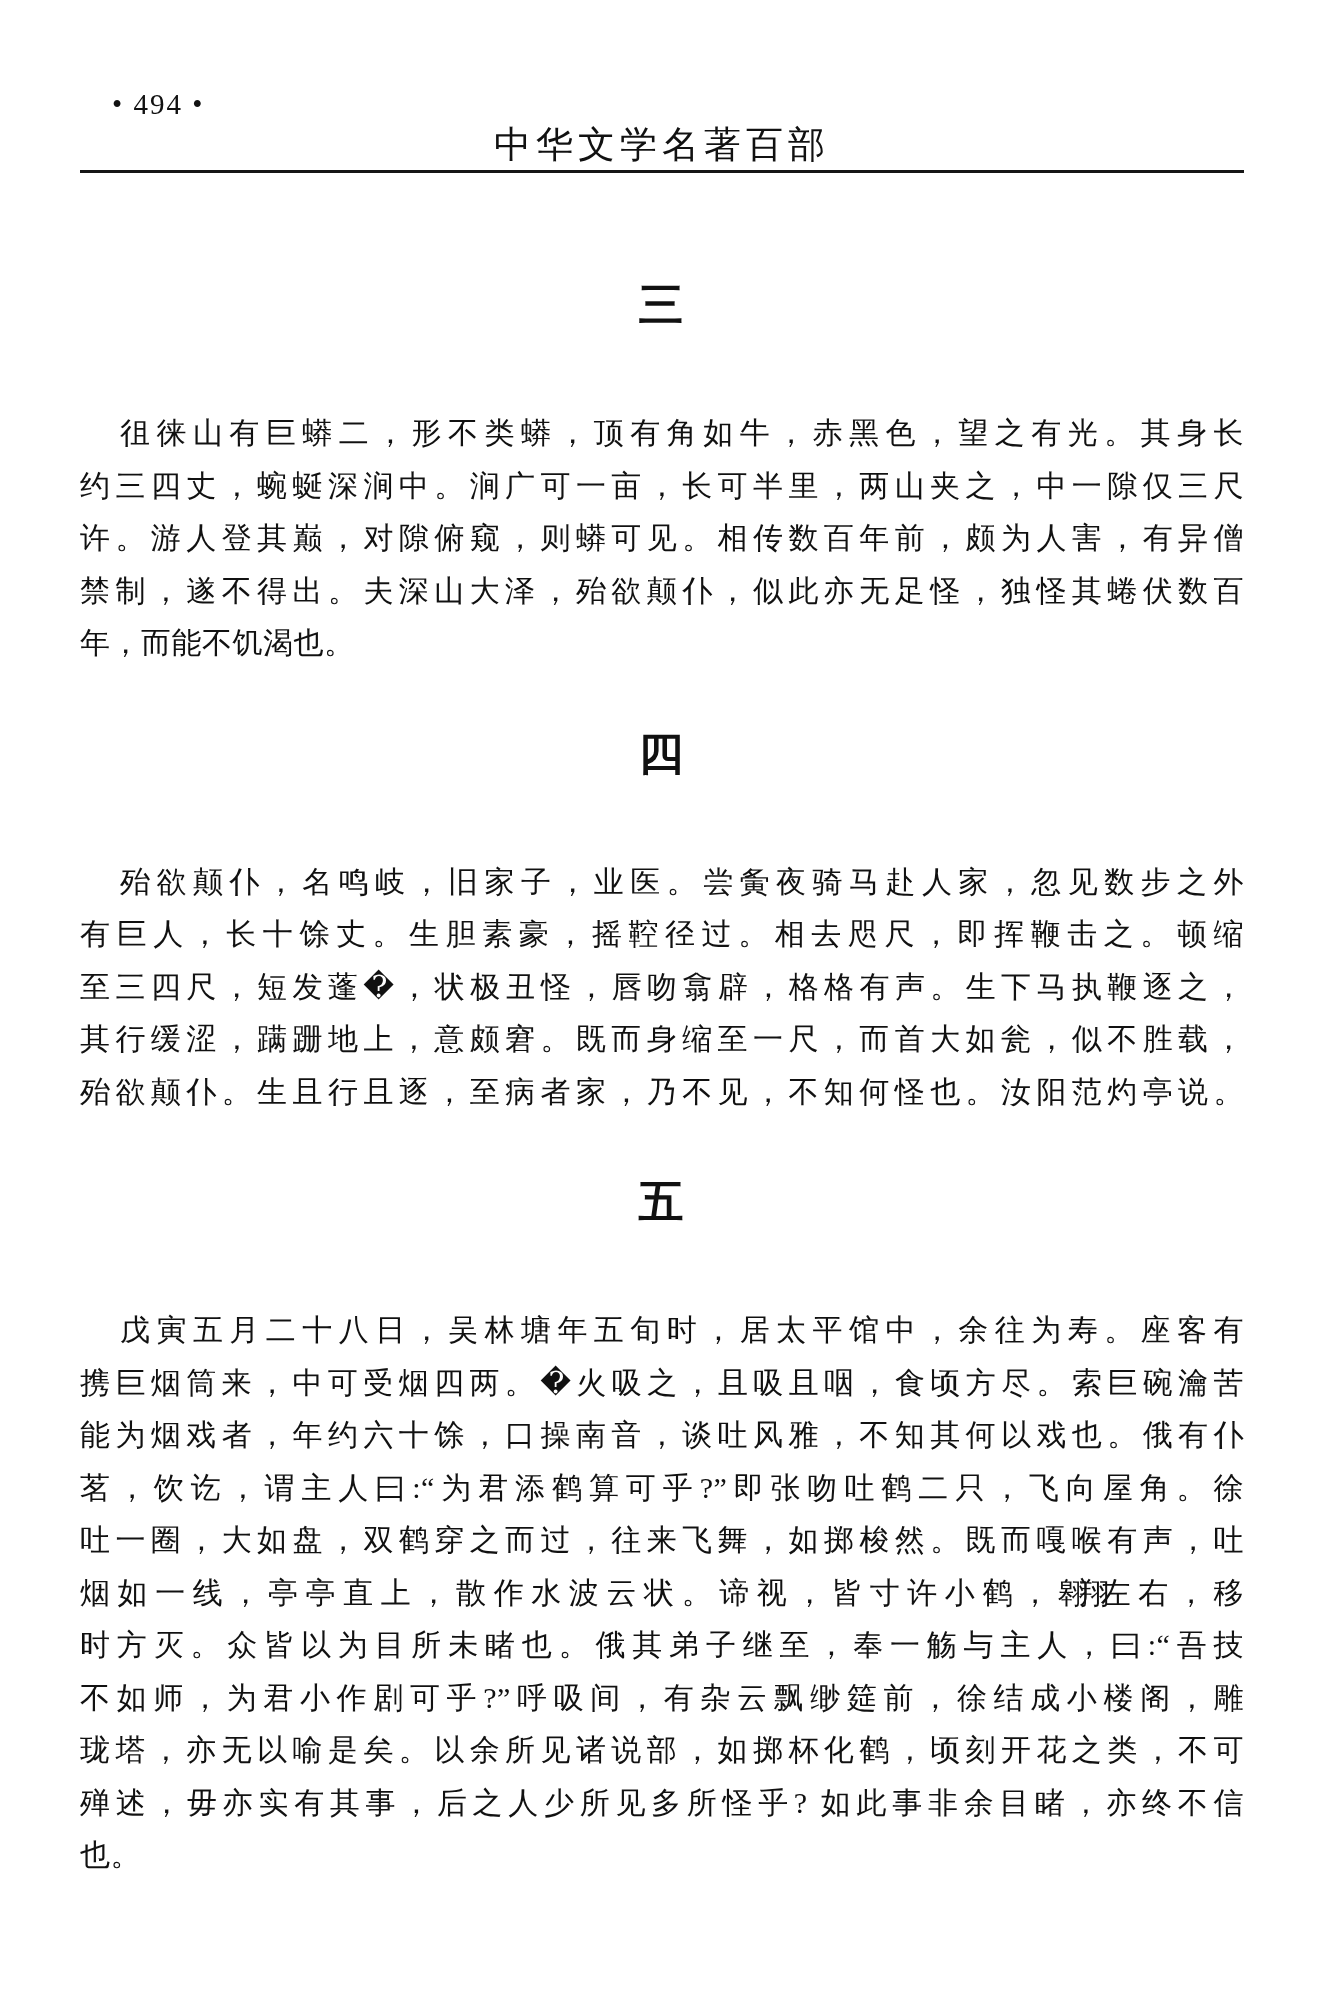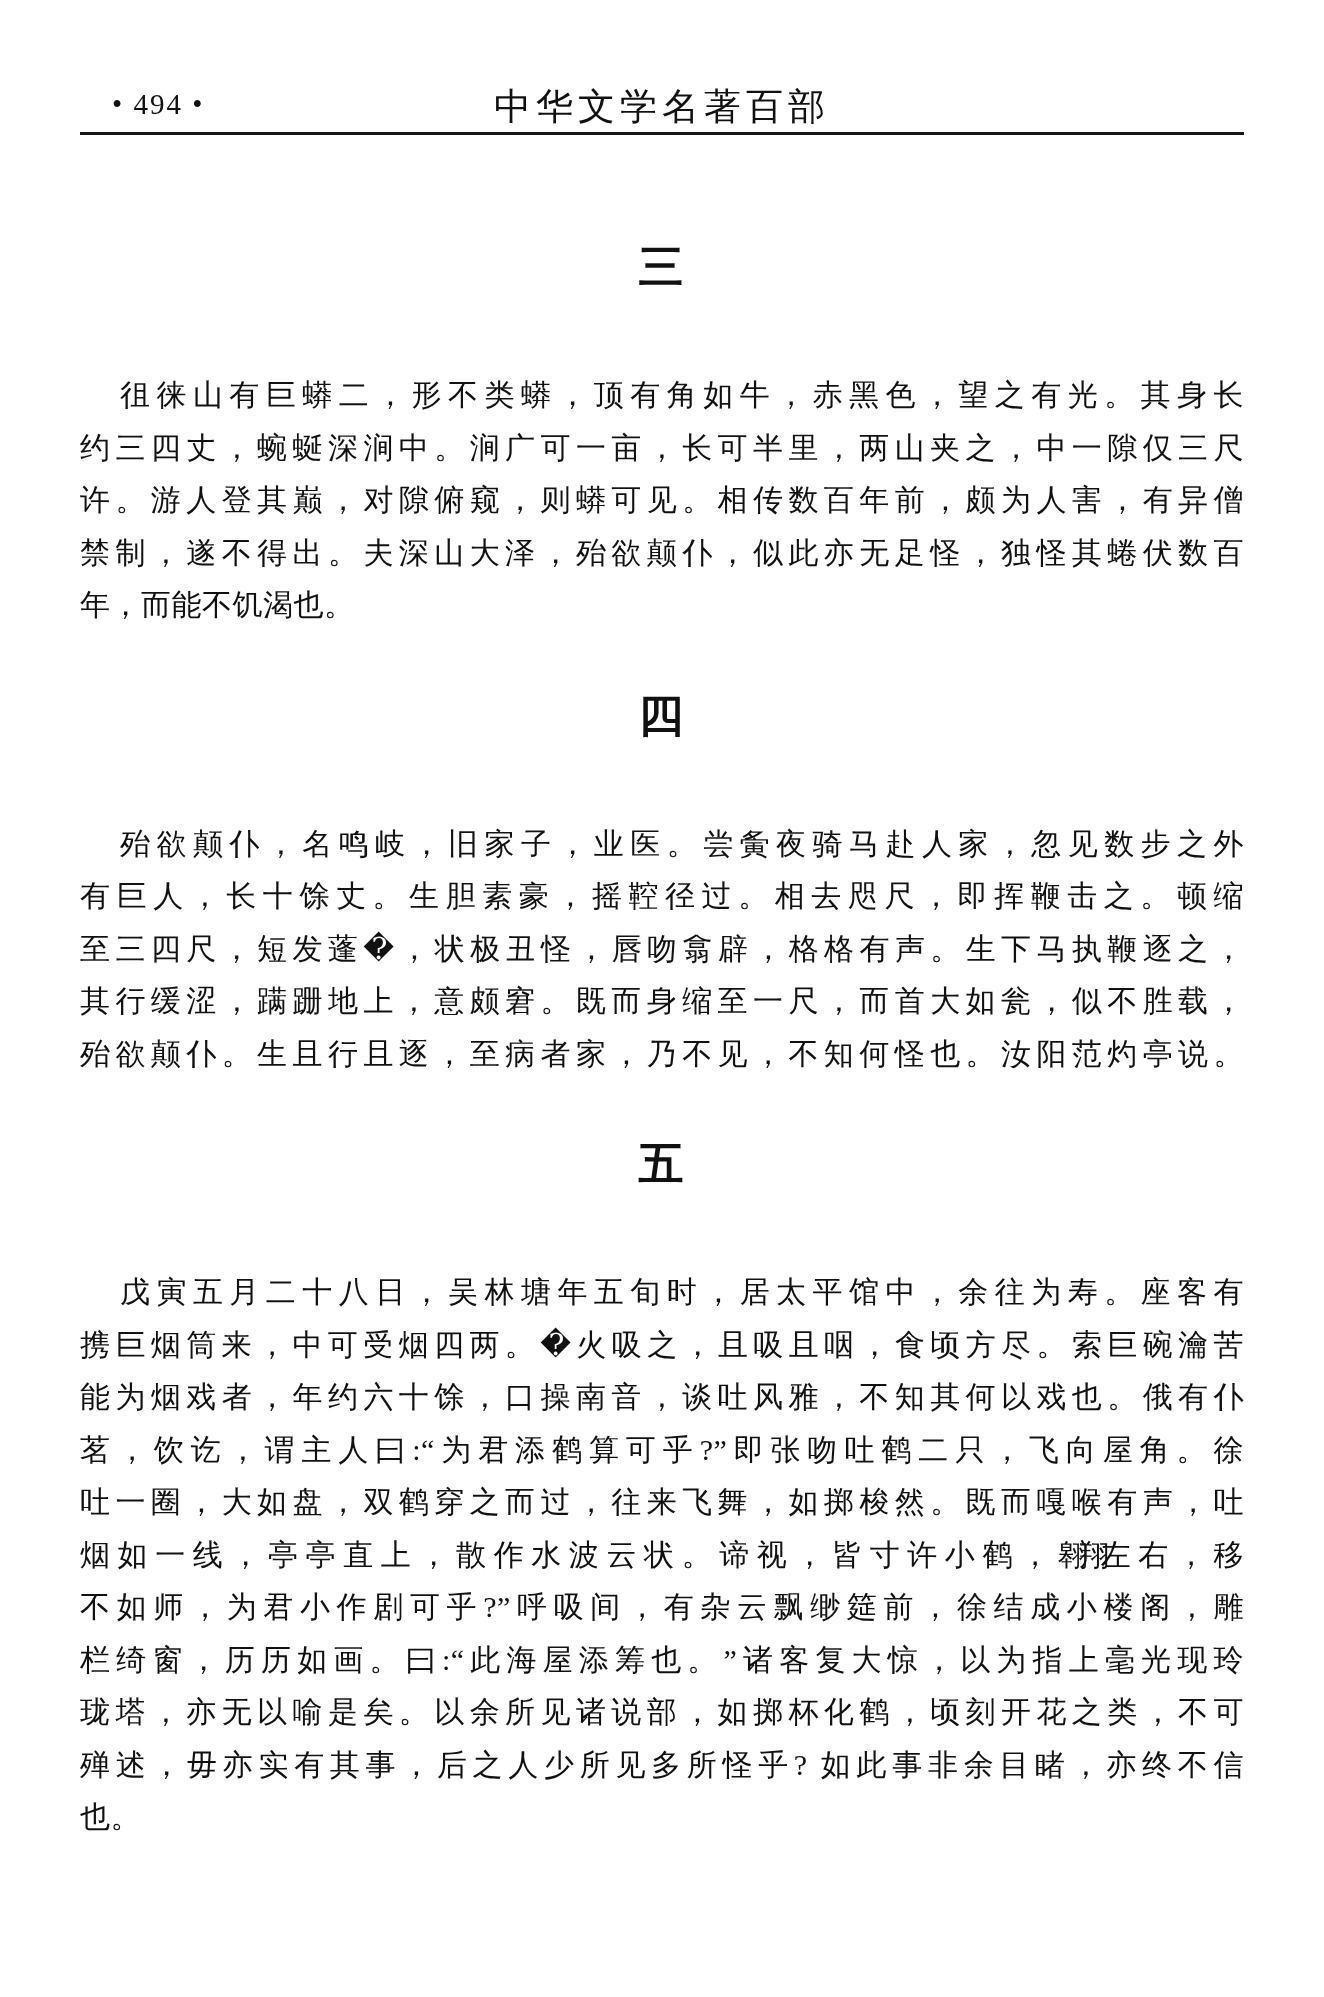--- a/index.html
+++ b/index.html
@@ -14,21 +14,21 @@
     overflow: hidden;
     box-sizing: border-box;
   }
   .content {
     margin: 0 80px;
     width: 1164px;
   }
   
   .running-header {
     position: relative;
-    padding-top: 82px;
+    padding-top: 120px;
     height: 40px;
   }
   .page-number {
     position: absolute;
     left: 32px;
     top: 88px;
     font-size: 29px;
     letter-spacing: 2px;
     white-space: nowrap;
   }
@@ -112,22 +112,22 @@
 
     <section class="section">
       <h2 class="section-heading">五</h2>
       <div class="para">
         <div class="line indent">戊寅五月二十八日，吴林塘年五旬时，居太平馆中，余往为寿。座客有</div>
         <div class="line">携巨烟筒来，中可受烟四两。�火吸之，且吸且咽，食顷方尽。索巨碗瀹苦</div>
         <div class="line">能为烟戏者，年约六十馀，口操南音，谈吐风雅，不知其何以戏也。俄有仆</div>
         <div class="line">茗，饮讫，谓主人曰:“为君添鹤算可乎?”即张吻吐鹤二只，飞向屋角。徐</div>
         <div class="line">吐一圈，大如盘，双鹤穿之而过，往来飞舞，如掷梭然。既而嘎喉有声，吐</div>
         <div class="line"><span>烟如一线，亭亭直上，散作水波云状。谛视，皆寸许小鹤，</span><span class="garbled">翱翔</span><span>左右，移</span></div>
+        <div class="line">时方灭。众皆以为目所未睹也。俄其弟子继至，奉一觞与主人，曰:“吾技</div>
         <div class="line">不如师，为君小作剧可乎?”呼吸间，有杂云飘缈筵前，徐结成小楼阁，雕</div>
-        <div class="line">栏绮窗，历历如画。曰:“此海屋添筹也。”诸客复大惊，以为指上毫光现玲</div>
         <div class="line">珑塔，亦无以喻是矣。以余所见诸说部，如掷杯化鹤，顷刻开花之类，不可</div>
         <div class="line">殚述，毋亦实有其事，后之人少所见多所怪乎? 如此事非余目睹，亦终不信</div>
         <div class="line short">也。</div>
       </div>
     </section>
 
   </div>
 </div>
 
 </body></html>

